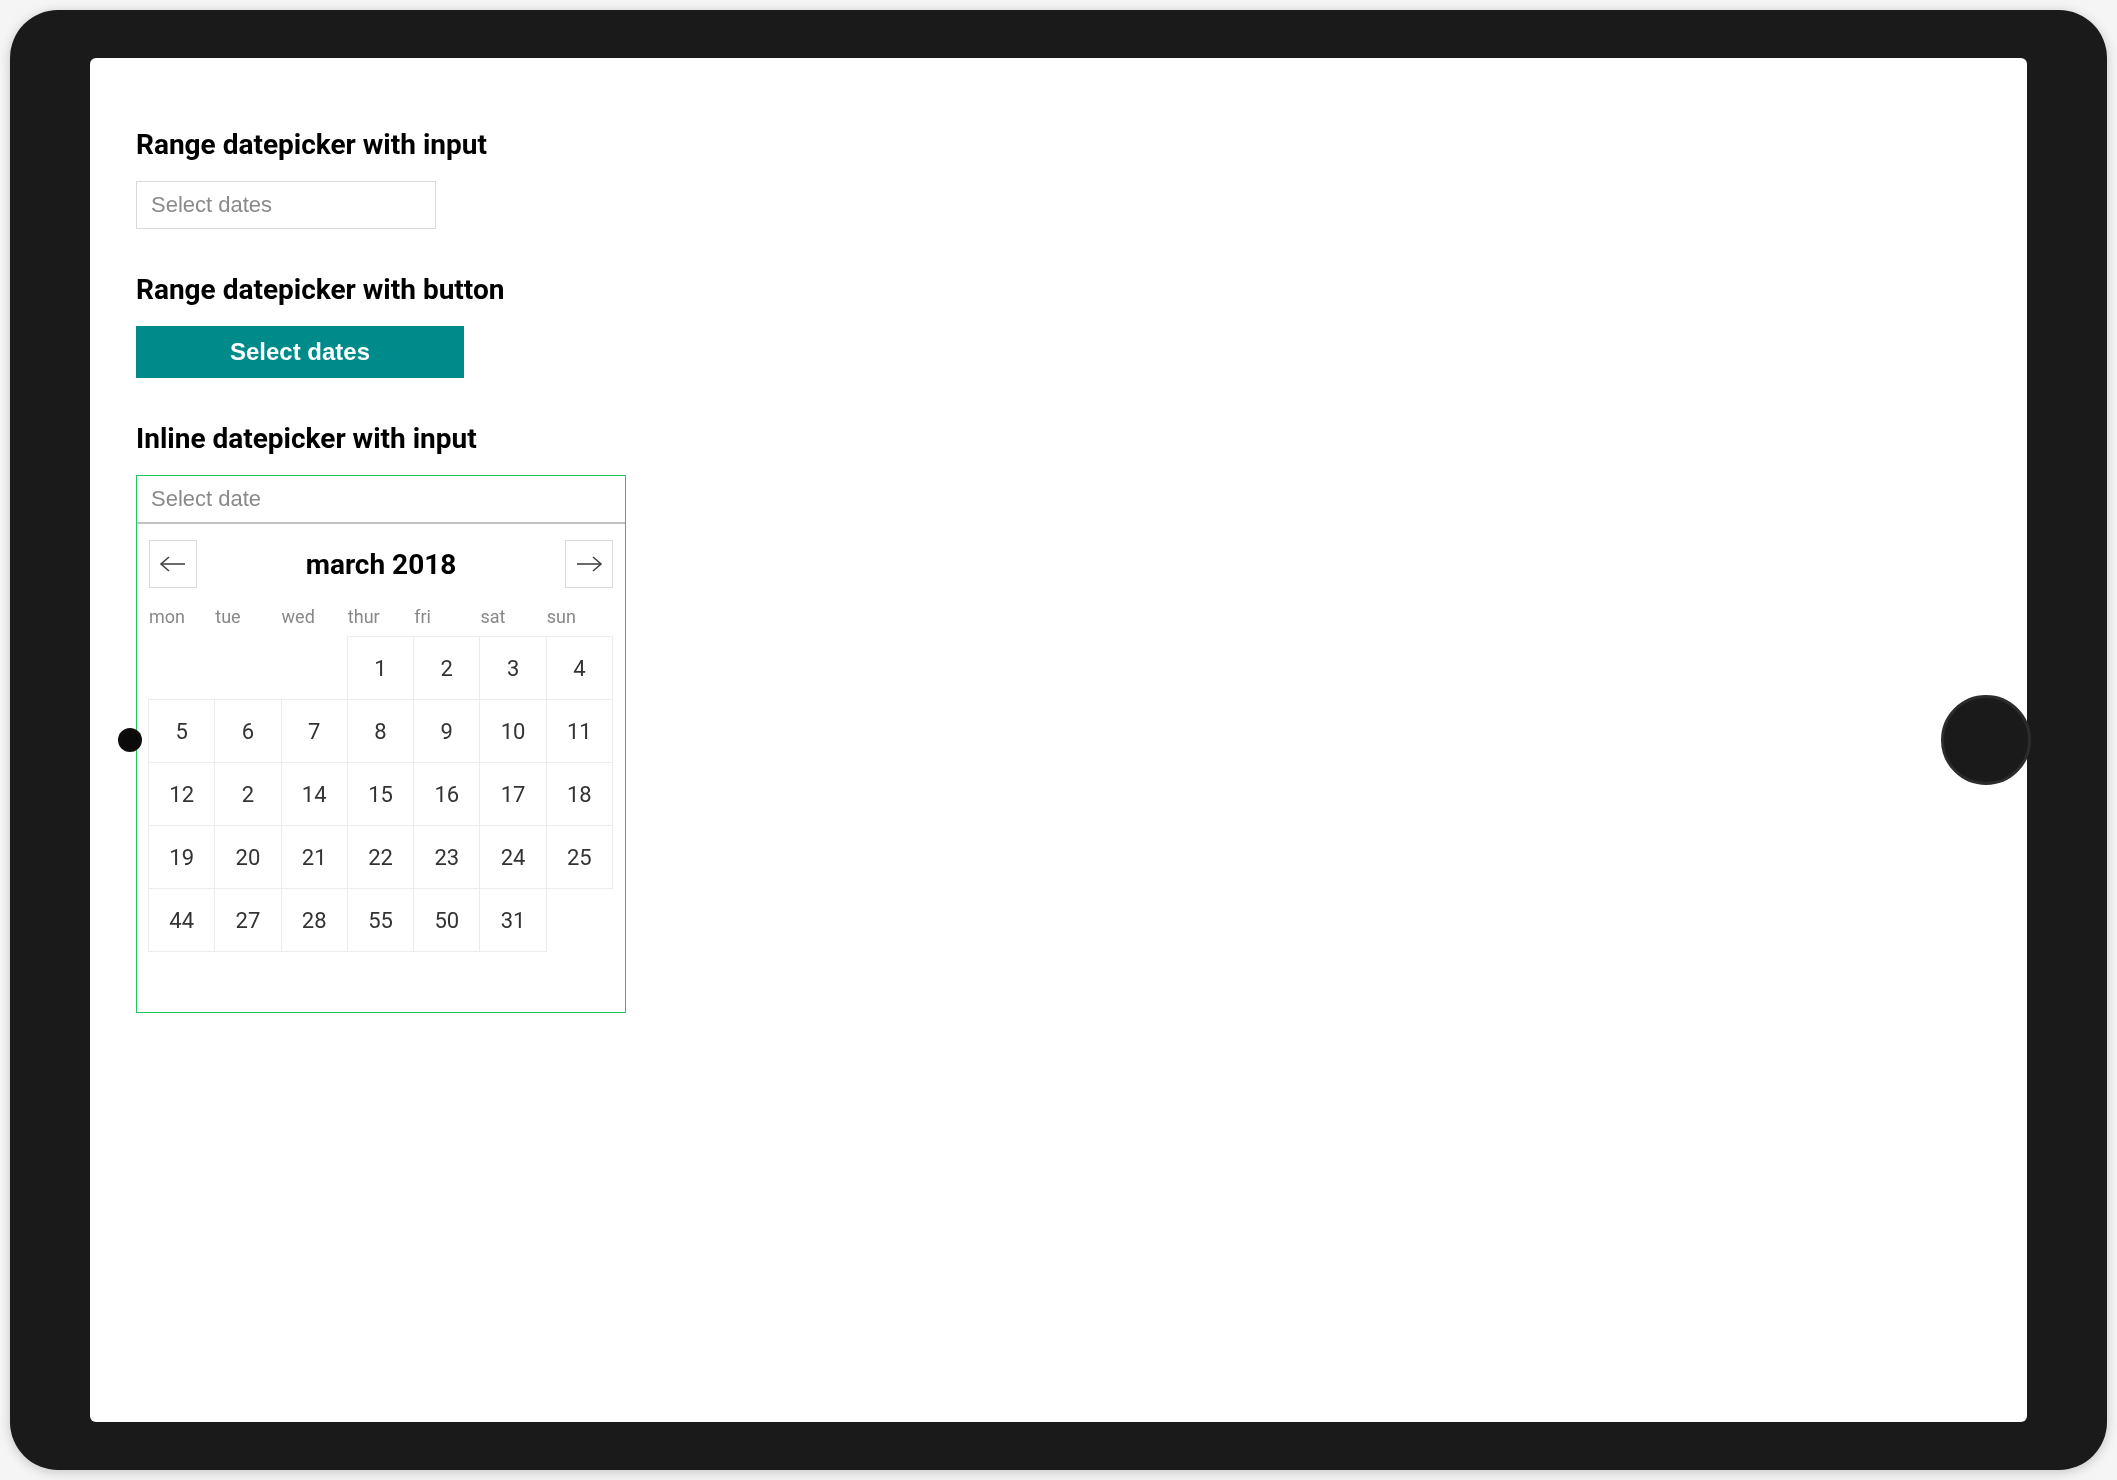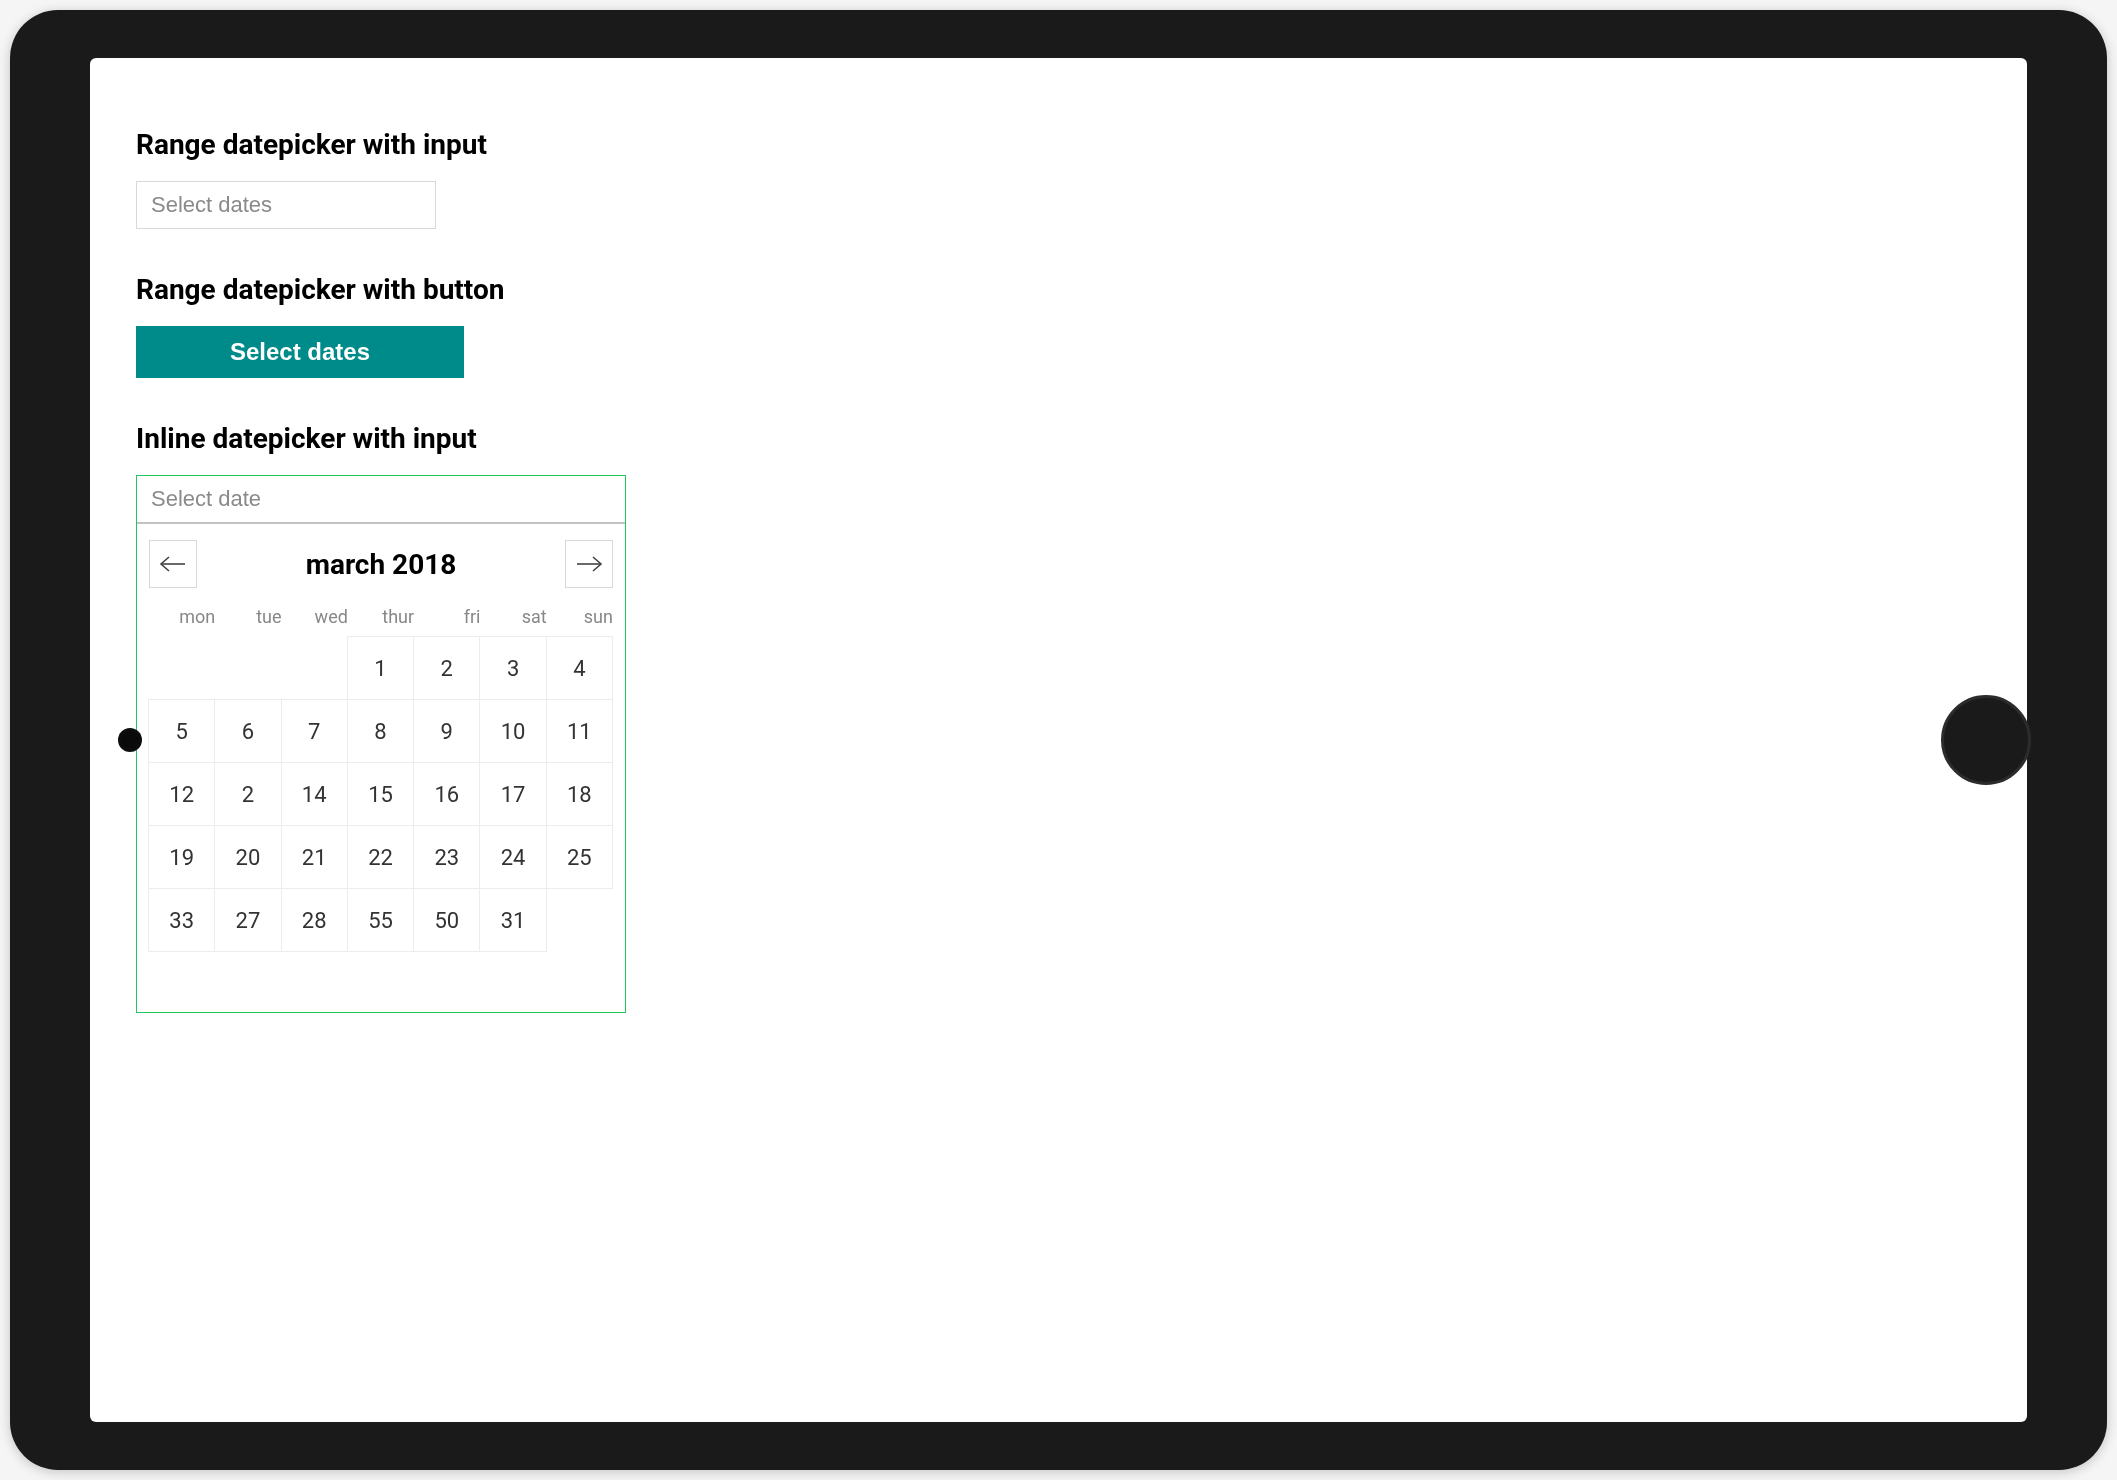--- a/index.html
+++ b/index.html
@@ -138,21 +138,21 @@
       font-weight: 700;
       color: #000;
     }
     .weekday-row {
       display: grid;
       grid-template-columns: repeat(7, 1fr);
       gap: 0;
       margin-bottom: 4px;
     }
     .weekday {
-      text-align: right;
+      text-align: left;
       font-size: 18px;
       color: #888;
       padding: 6px 0;
     }
     .days-grid {
       display: grid;
       grid-template-columns: repeat(7, 1fr);
     }
     .day-cell {
       height: 64px;
@@ -245,21 +245,21 @@
               <div class="day-cell">16</div>
               <div class="day-cell">17</div>
               <div class="day-cell">18</div>
               <div class="day-cell">19</div>
               <div class="day-cell">20</div>
               <div class="day-cell">21</div>
               <div class="day-cell">22</div>
               <div class="day-cell">23</div>
               <div class="day-cell">24</div>
               <div class="day-cell">25</div>
-              <div class="day-cell">33</div>
+              <div class="day-cell">44</div>
               <div class="day-cell">27</div>
               <div class="day-cell">28</div>
               <div class="day-cell">55</div>
               <div class="day-cell">50</div>
               <div class="day-cell">31</div>
             </div>
         </div>
       </div>
     </div>
 

